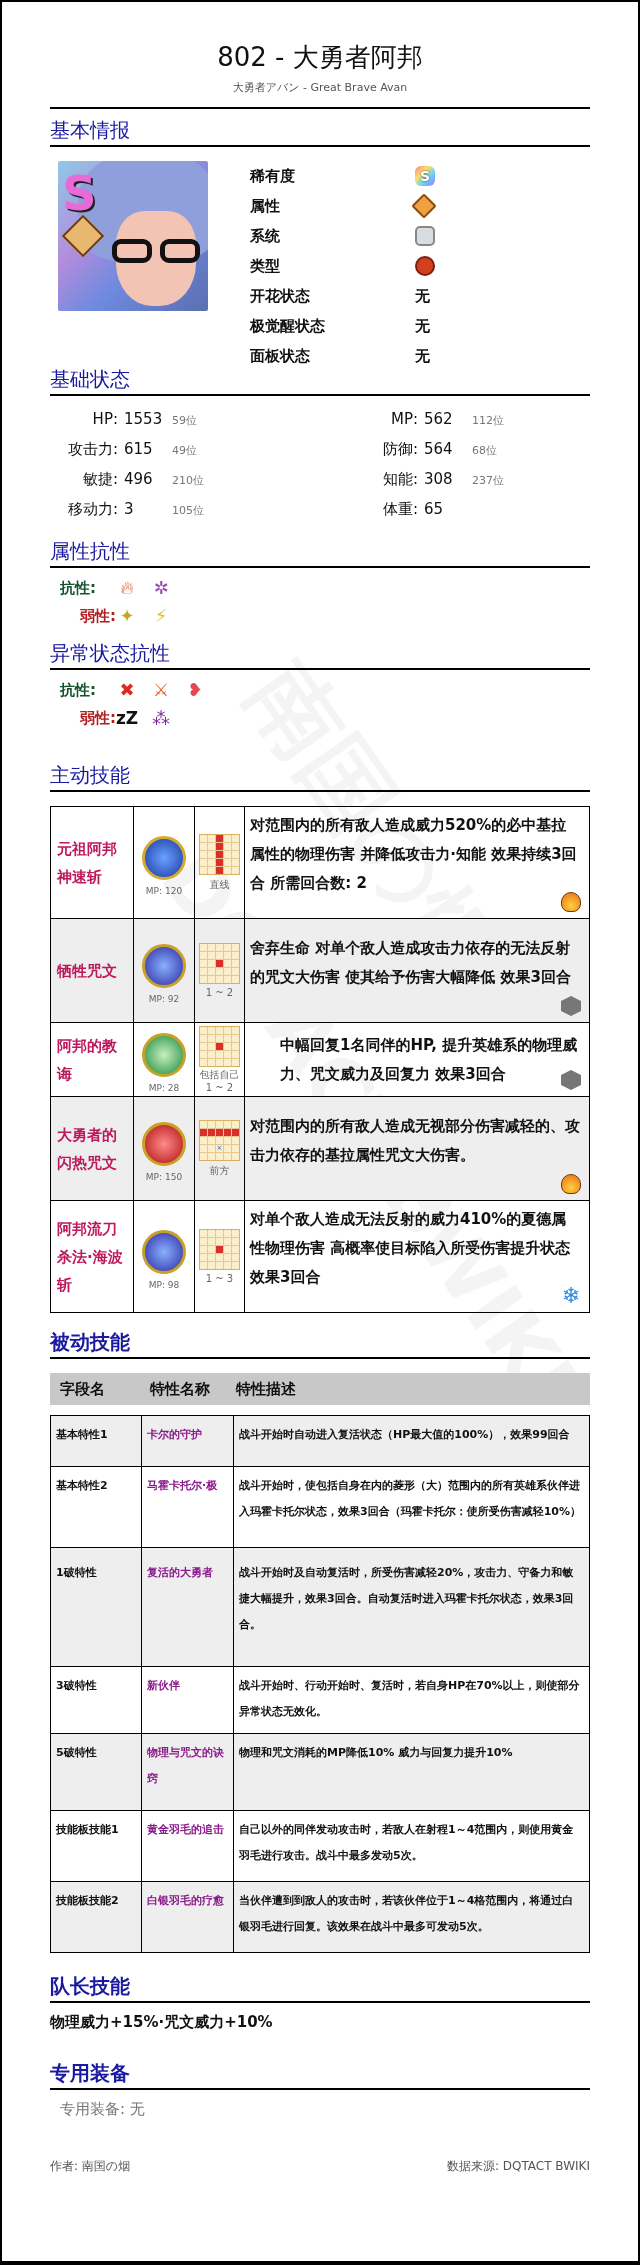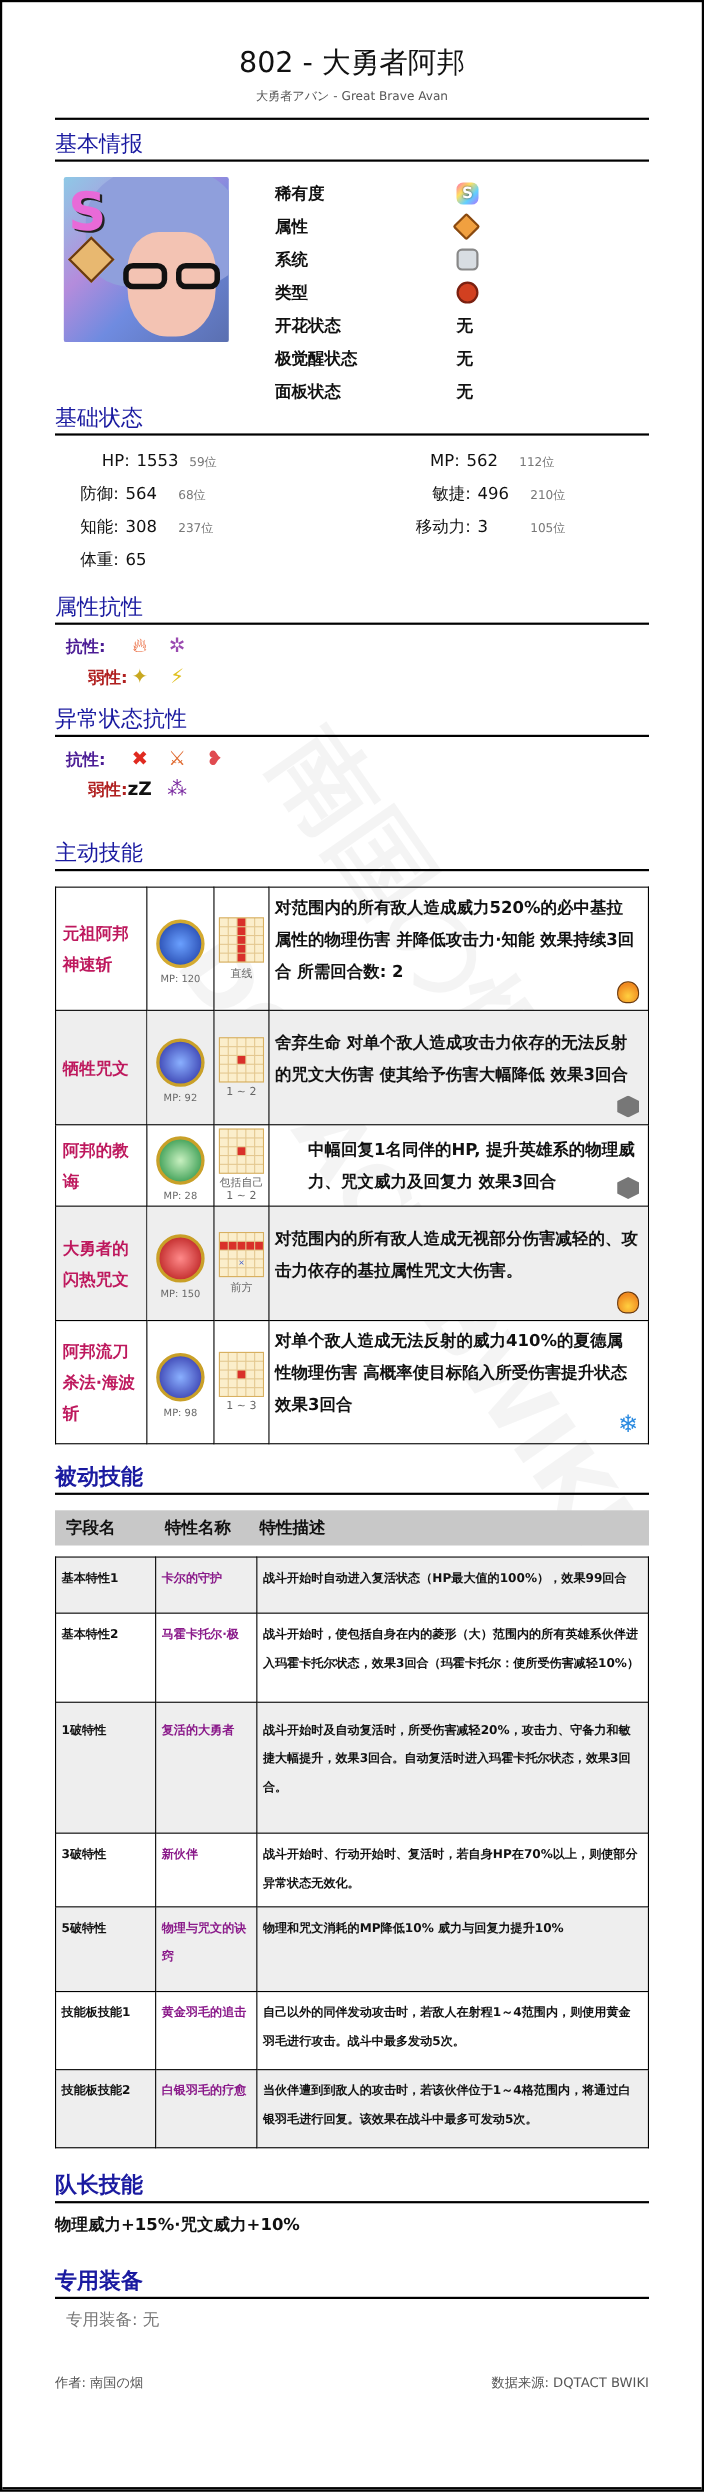--- a/index.html
+++ b/index.html
@@ -34,21 +34,21 @@
   
   .stats { display: grid; grid-template-columns: 310px 240px; margin-top: 14px; row-gap: 6px; font-family: "DejaVu Sans", sans-serif; }
   .stat { display: flex; align-items: baseline; height: 24px; font-size: 15px; }
   .stat .sl { width: 68px; text-align: right; }
   .stat .sv { width: 52px; padding-left: 6px; }
   .stat .sr { font-size: 11px; color: #777; padding-left: 2px; }
   .stats .right .sl { width: 58px; }
   
   .res-row { display: flex; align-items: center; height: 28px; padding-left: 10px; }
   .res-lbl { width: 56px; font-weight: bold; font-size: 15px; }
-  .res-lbl.good { color: #4c1d95; }
+  .res-lbl.good { color: #14532d; }
   .res-lbl.bad { color: #b02020; text-align: right; }
   .ico { width: 22px; height: 22px; margin-right: 12px; display: inline-flex; align-items: center; justify-content: center; font-size: 18px; line-height: 22px; }
   
   table.skills { width: 100%; border-collapse: collapse; margin-top: 14px; }
   table.skills td { border: 1.5px solid #000; vertical-align: middle; }
   table.skills tr.alt td { background: #eeeeee; }
   .sk-name { width: 83px; padding: 4px 6px; color: #be185d; font-weight: bold; font-size: 15px; line-height: 28px; }
   .sk-icon { width: 61px; text-align: center; position: relative; }
   .sk-icon .orb { width: 44px; height: 44px; border-radius: 50%; margin: 6px auto 0; border: 3px solid #c9a028; }
   .sk-icon .mp { font-size: 9px; color: #666; margin-top: 6px; display: block; }
@@ -148,20 +148,25 @@
       <div class="stat">
           <span class="sl">HP:</span>
           <span class="sv">1553</span>
           <span class="sr">59位</span>
         </div>
       <div class="stat right">
           <span class="sl" style="width:58px">MP:</span>
           <span class="sv">562</span>
           <span class="sr">112位</span>
         </div>
+      <div class="stat">
+          <span class="sl">攻击力:</span>
+          <span class="sv">615</span>
+          <span class="sr">49位</span>
+        </div>
       <div class="stat right">
           <span class="sl" style="width:58px">防御:</span>
           <span class="sv">564</span>
           <span class="sr">68位</span>
         </div>
       <div class="stat">
           <span class="sl">敏捷:</span>
           <span class="sv">496</span>
           <span class="sr">210位</span>
         </div>

